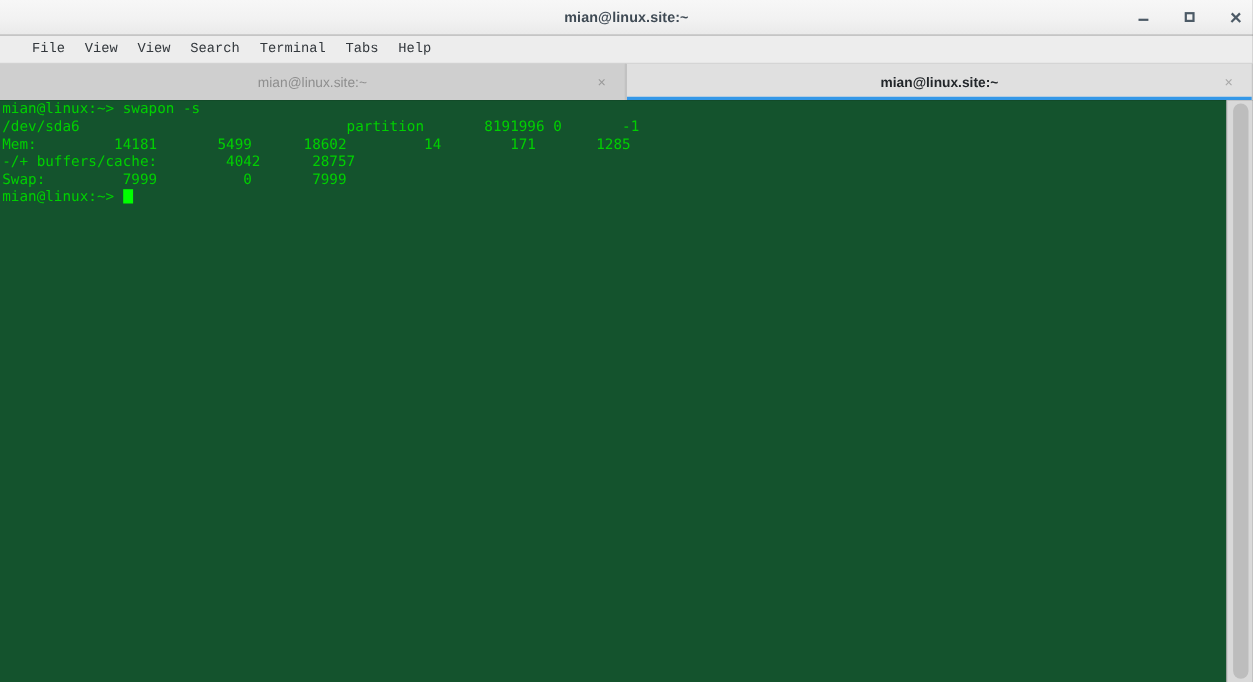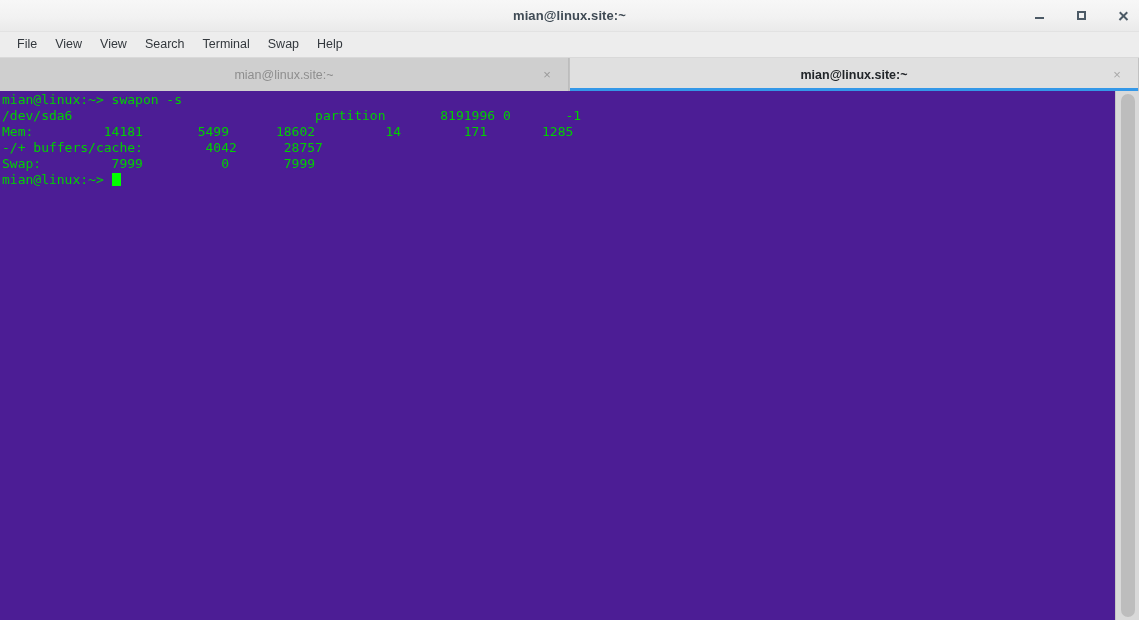--- a/index.html
+++ b/index.html
@@ -95,21 +95,22 @@
 
   
   .menubar {
     height: 26px;
     flex: 0 0 26px;
     background: #ededed;
     border-bottom: 1px solid #d9d9d9;
     box-sizing: border-box;
     display: flex;
     align-items: flex-start;
-    padding-left: 8px;
+    padding-left: 20px;
+    font-family: Liberation Mono, monospace;
   }
   .menu-item {
     font-size: 12.5px;
     color: #33383d;
     padding: 0 9px;
     line-height: 25px;
     cursor: default;
     user-select: none;
   }
 
@@ -166,21 +167,21 @@
   
   .term-wrap {
     flex: 1 1 auto;
     display: flex;
     background: #000;
     min-height: 0;
     position: relative;
   }
   .term {
     flex: 1 1 auto;
-    background: #4c1d95;
+    background: #14532d;
     overflow: hidden;
     padding: 1px 0 0 2px;
     box-sizing: border-box;
   }
   .term-line {
     font-family: "DejaVu Sans Mono", "Liberation Mono", monospace;
     font-size: 13px;
     line-height: 16px;
     color: #00d000;
     white-space: pre;
@@ -231,21 +232,21 @@
         </div>
     </div>
   </div>
 
   <div class="menubar">
     <div class="menu-item">File</div>
     <div class="menu-item">View</div>
     <div class="menu-item">View</div>
     <div class="menu-item">Search</div>
     <div class="menu-item">Terminal</div>
-    <div class="menu-item">Swap</div>
+    <div class="menu-item">Tabs</div>
     <div class="menu-item">Help</div>
   </div>
 
   <div class="tabbar">
     <div class="tab inactive">
       <span class="tab-label">mian@linux.site:~</span>
       <span class="tab-close">×</span>
     </div>
     <div class="tab active">
       <span class="tab-label">mian@linux.site:~</span>

